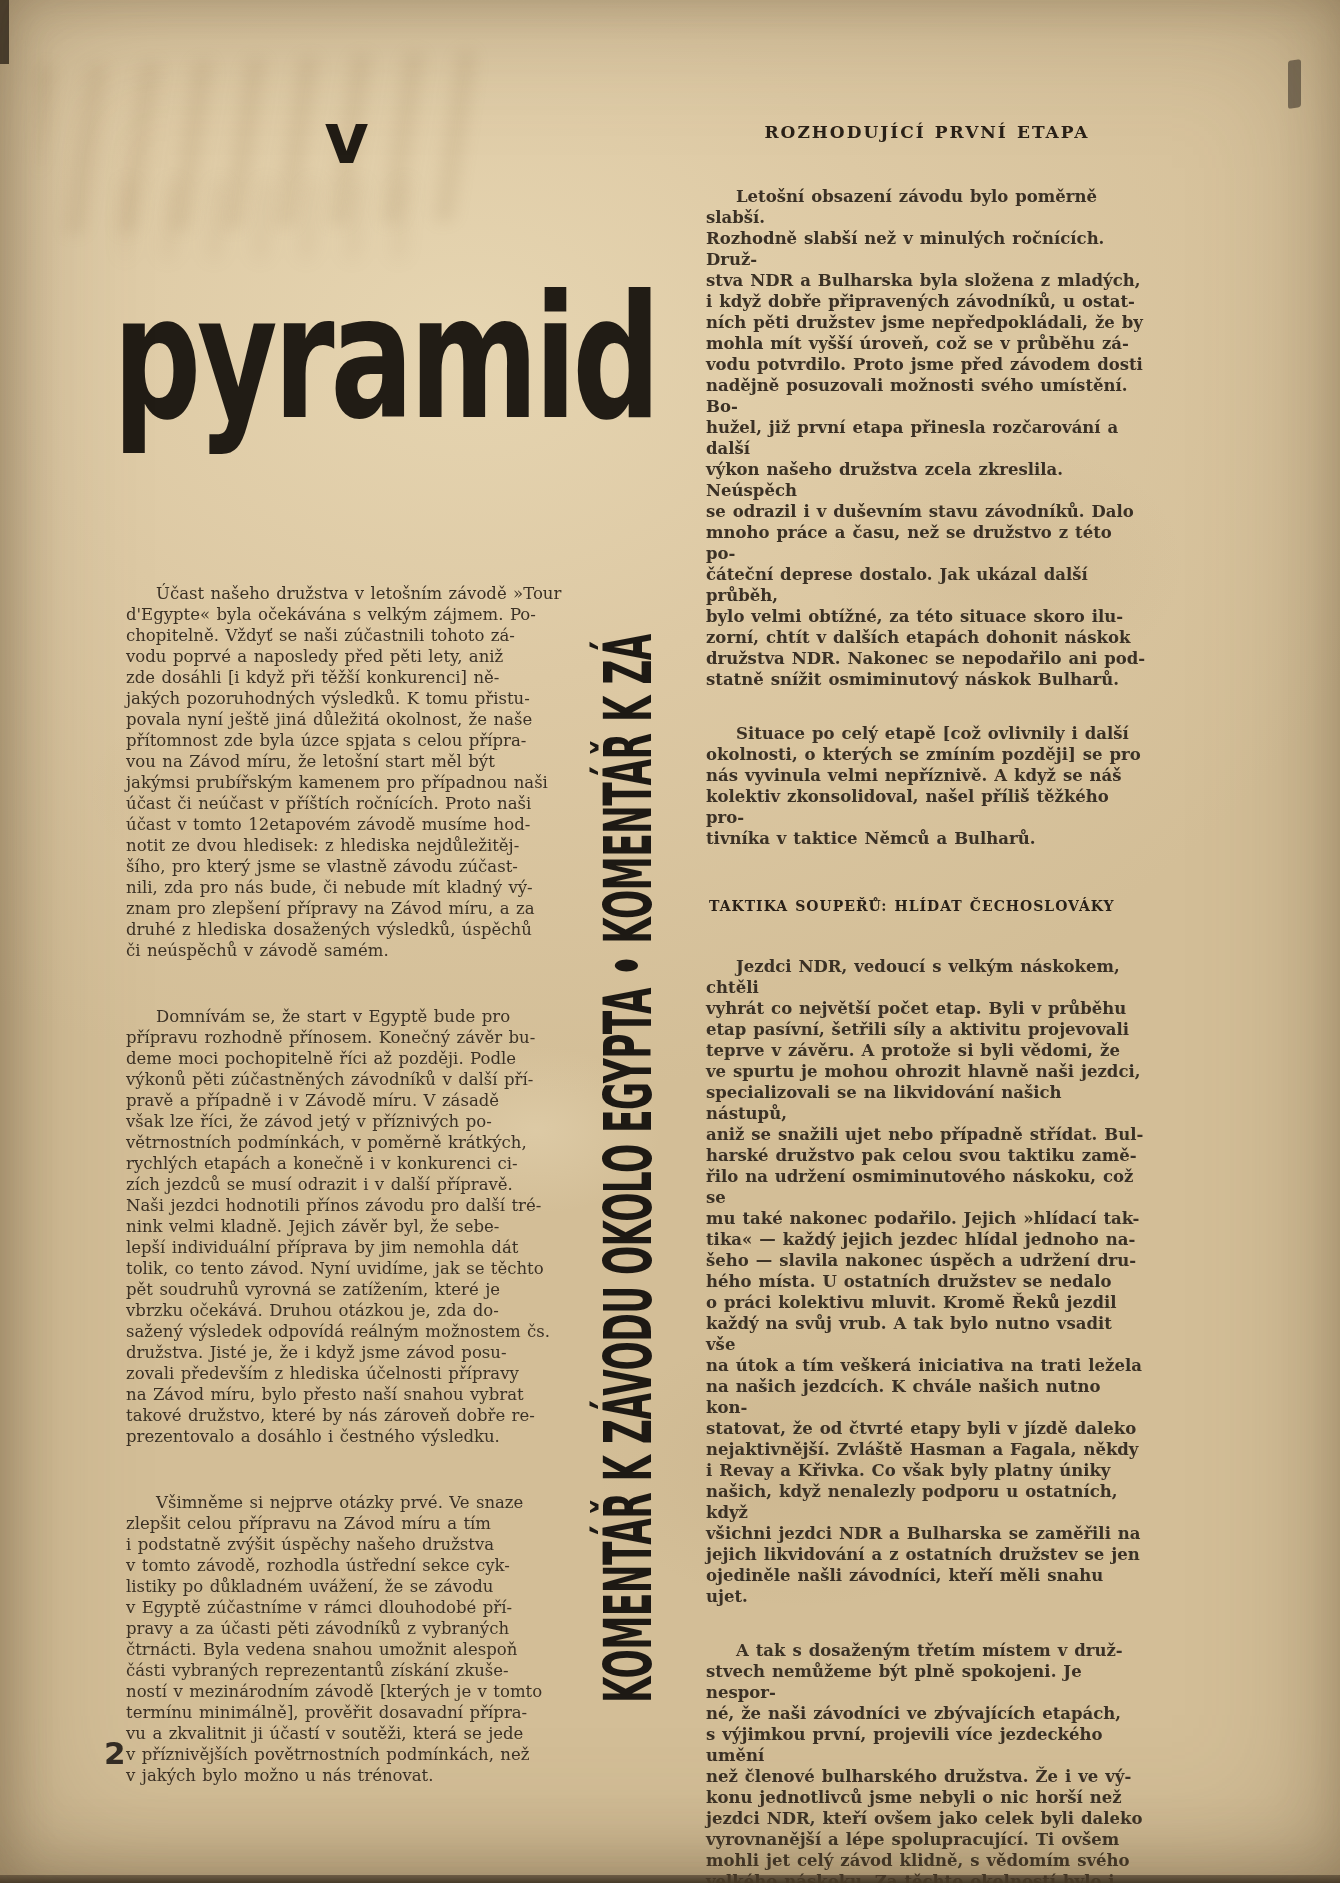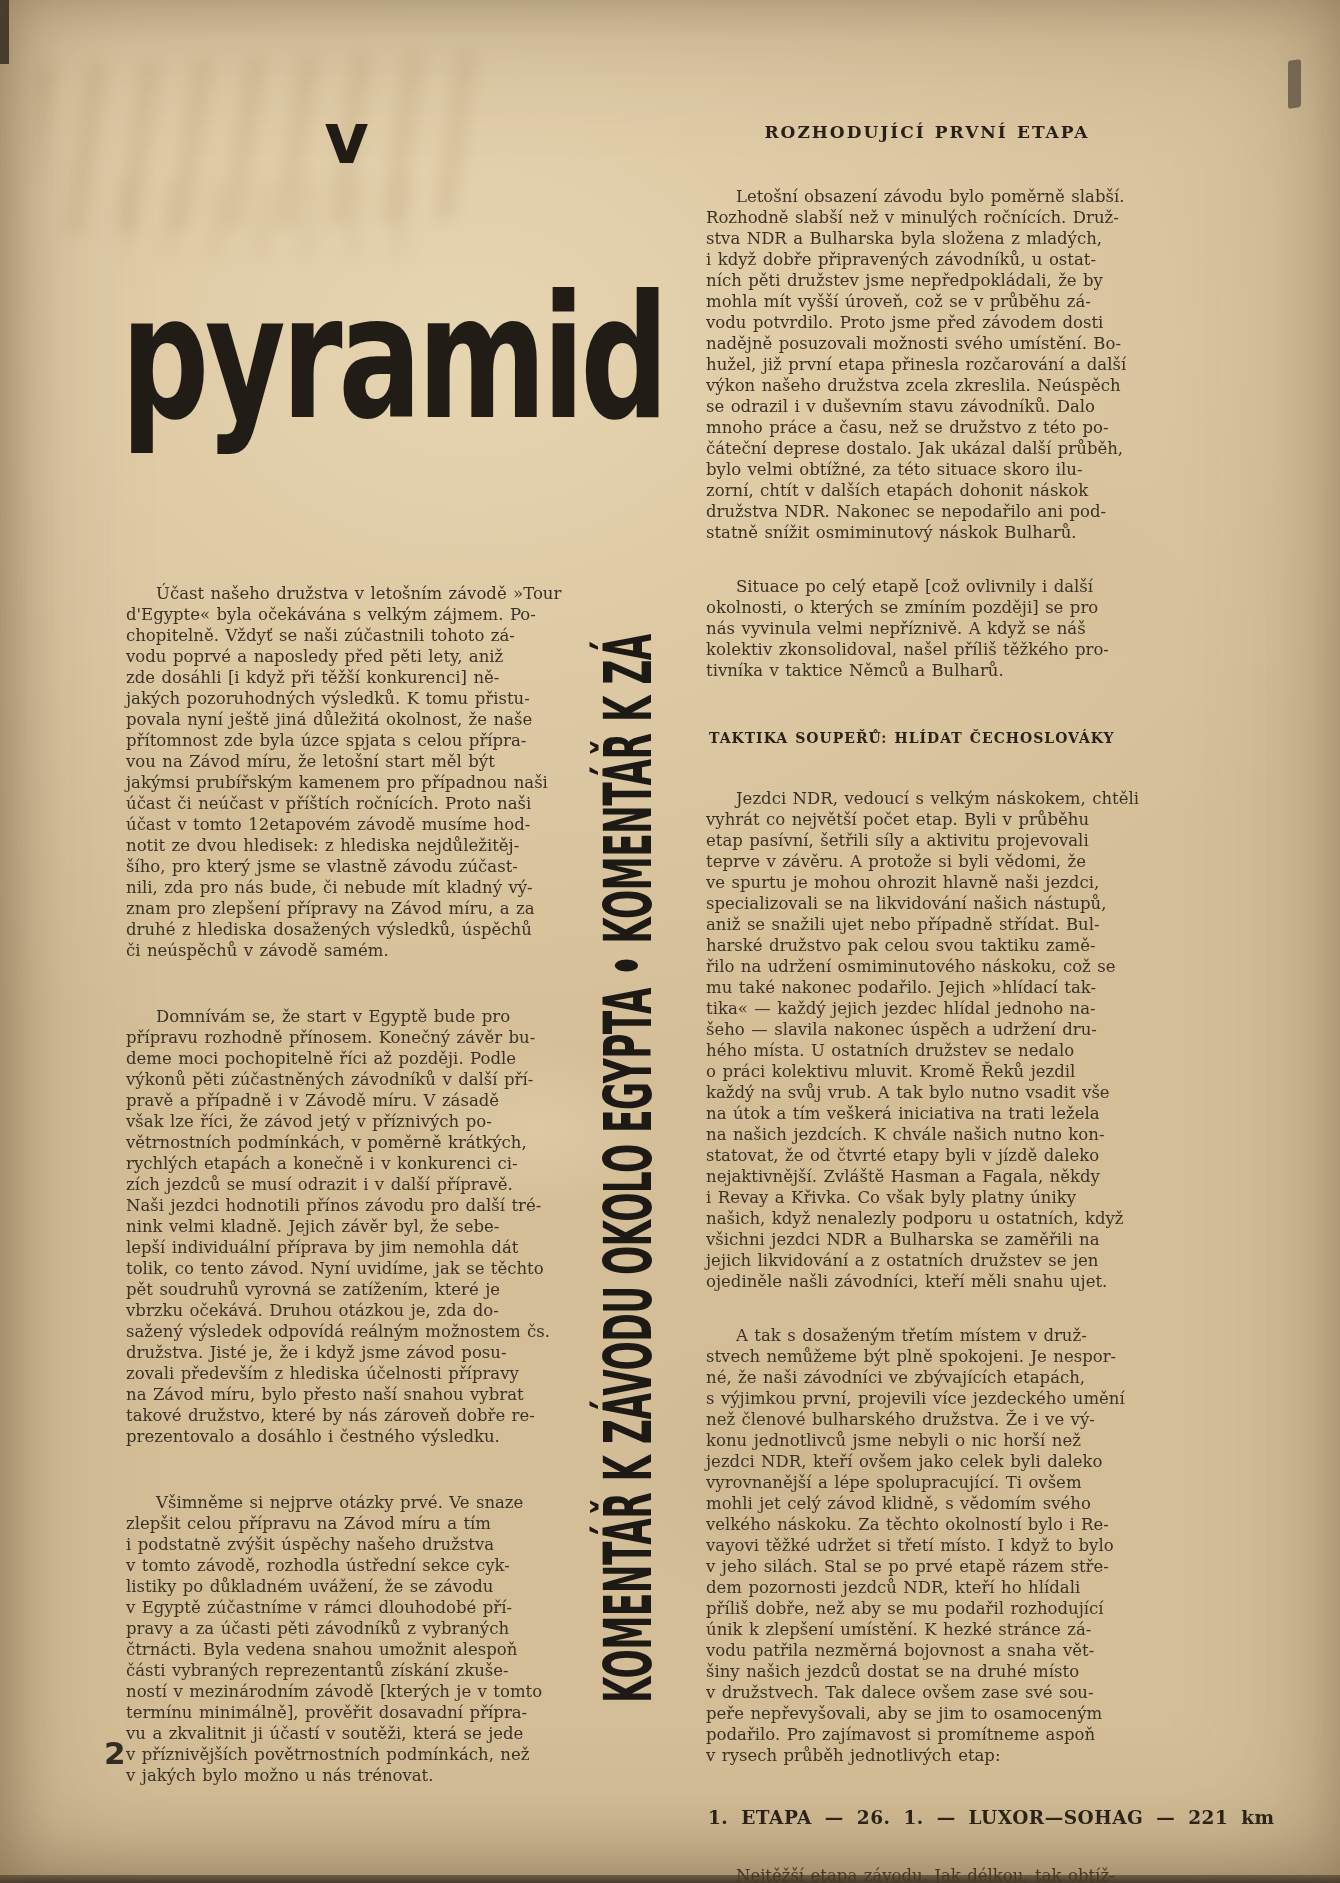--- a/index.html
+++ b/index.html
@@ -15,32 +15,32 @@
   }
   .page::after {
     content:""; position:absolute; inset:0; pointer-events:none;
     box-shadow: inset 0 0 140px rgba(92,72,44,.36), inset 0 -24px 60px rgba(92,72,44,.22), inset 14px 0 40px rgba(92,72,44,.18);
   }
   
   .title-line { position:absolute; left:0; text-align:center; color:#211c15;
     font-family:"DejaVu Sans","Liberation Sans",sans-serif; font-weight:900; line-height:1; }
   .title-v       { top:102px; width:692px; font-size:72px; }
   .title-zemi    { top:175px; width:692px; font-size:120px; }
-  .title-pyramid { top:272px; width:770px; font-size:172px;text-align:right; }
+  .title-pyramid { top:272px; width:770px; font-size:172px; }
   .title-line > span { display:inline-block; transform-origin:50% 50%; }
   .title-v > span       { transform:scaleX(.95); }
   .title-zemi > span    { transform:scaleX(.80); letter-spacing:-3px; }
   .title-pyramid > span { transform:scaleX(.72); letter-spacing:-6px; }
   
   .col { position:absolute; color:#3b3125; font-size:16.5px; line-height:21px;
          white-space:pre-line; text-align:left; word-spacing:1.2px; }
   .col p { margin:0 0 24px 0; text-indent:30px; white-space:pre-line; }
   .left-col  { left:126px; top:562px;  width:472px; }
   .right-col { left:706px; top:86px;  width:442px; }
-  .right-col p { margin:0 0 12px 0; }
+  .right-col p { margin:0 0 12px 0;font-weight:bold; }
   h2, h3 { font-size:17px; font-weight:bold; color:#2a2118; margin:0; line-height:21px; letter-spacing:2px; }
   .rc-head1 { text-align:center; margin:15px 0 22px 0; }
   .rc-head2 { white-space:nowrap; width:max-content; margin:14px 0 18px 3px; letter-spacing:1px; font-size:14px; }
   .rc-stage { margin:8px 0 16px 2px; font-size:18.5px; letter-spacing:.5px; word-spacing:6px; white-space:nowrap; }
   
   .banner-wrap { position:absolute; left:593px; top:1703px; width:1135px; height:72px;
     transform:rotate(-90deg); transform-origin:0 0; overflow:visible; }
   .banner-text { display:inline-block; white-space:nowrap; color:#1d1914;
     font-family:"DejaVu Sans","Liberation Sans",sans-serif; font-weight:900;
     font-size:66px; line-height:72px; letter-spacing:-1px;

